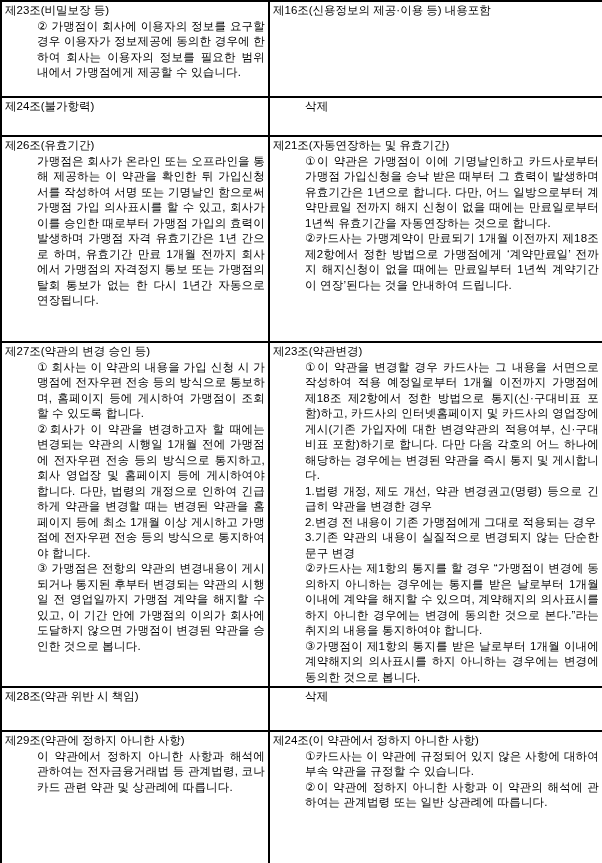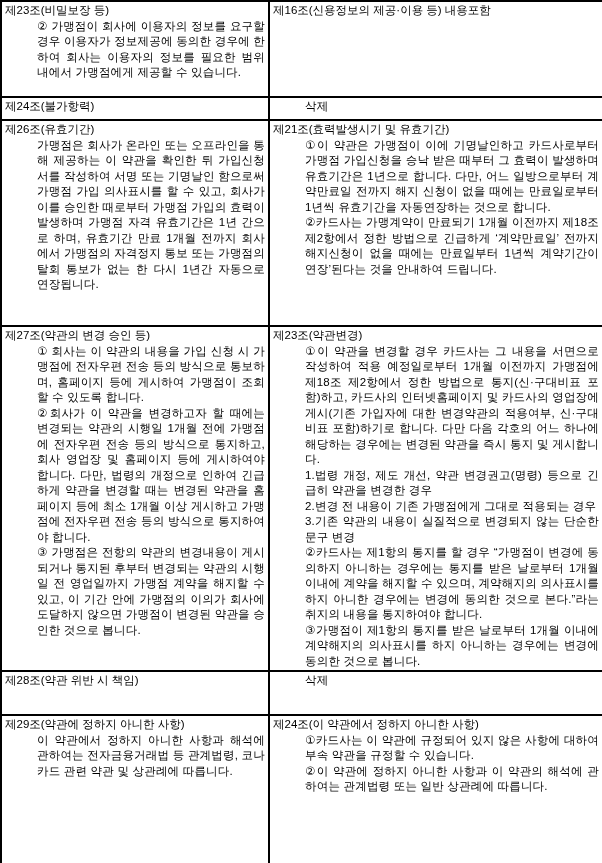--- a/index.html
+++ b/index.html
@@ -37,21 +37,21 @@
     white-space: pre-line;
   }
   .cell-body {
     white-space: pre-line;
     text-align: justify;
     letter-spacing: 0.2px;
     margin-left: 32px;
   }
   .cell-title:empty, .cell-body:empty { display: none; }
   tr.r1 { height: 96px; }
-  tr.r2 { height: 23px; }
+  tr.r2 { height: 39px; }
   tr.r3 { height: 21px; }
   tr.r4 { height: 206px; padding-left: 14px; }
   tr.r5 { height: 313px; }
   tr.r6 { height: 44px; padding-left: 6px; }
   tr.r7 { height: 179px; }
   tr.r8 { height: 25px; }
 </style>
 </head>
 <body>
 
@@ -81,23 +81,23 @@
 
           <div class="cell-body">삭제</div>
         </td>
       </tr>
       <tr class="r4">
         <td>
           <div class="cell-title">제26조(유효기간)</div>
           <div class="cell-body">가맹점은 회사가 온라인 또는 오프라인을 통해 제공하는 이 약관을 확인한 뒤 가입신청서를 작성하여 서명 또는 기명날인 함으로써 가맹점 가입 의사표시를 할 수 있고, 회사가 이를 승인한 때로부터 가맹점 가입의 효력이 발생하며 가맹점 자격 유효기간은 1년 간으로 하며, 유효기간 만료 1개월 전까지 회사에서 가맹점의 자격정지 통보 또는 가맹점의 탈회 통보가 없는 한 다시 1년간 자동으로 연장됩니다.</div>
         </td>
         <td>
-          <div class="cell-title">제21조(효력발생시기 및 유효기간)</div>
+          <div class="cell-title">제21조(자동연장하는 및 유효기간)</div>
           <div class="cell-body">①이 약관은 가맹점이 이에 기명날인하고 카드사로부터 가맹점 가입신청을 승낙 받은 때부터 그 효력이 발생하며 유효기간은 1년으로 합니다. 다만, 어느 일방으로부터 계약만료일 전까지 해지 신청이 없을 때에는 만료일로부터 1년씩 유효기간을 자동연장하는 것으로 합니다.
-②카드사는 가맹계약이 만료되기 1개월 이전까지 제18조 제2항에서 정한 방법으로 긴급하게 ‘계약만료일’ 전까지 해지신청이 없을 때에는 만료일부터 1년씩 계약기간이 연장’된다는 것을 안내하여 드립니다.</div>
+②카드사는 가맹계약이 만료되기 1개월 이전까지 제18조 제2항에서 정한 방법으로 가맹점에게 ‘계약만료일’ 전까지 해지신청이 없을 때에는 만료일부터 1년씩 계약기간이 연장’된다는 것을 안내하여 드립니다.</div>
         </td>
       </tr>
       <tr class="r5">
         <td>
           <div class="cell-title">제27조(약관의 변경 승인 등)</div>
           <div class="cell-body">① 회사는 이 약관의 내용을 가입 신청 시 가맹점에 전자우편 전송 등의 방식으로 통보하며, 홈페이지 등에 게시하여 가맹점이 조회할 수 있도록 합니다.
 ②회사가 이 약관을 변경하고자 할 때에는 변경되는 약관의 시행일 1개월 전에 가맹점에 전자우편 전송 등의 방식으로 통지하고, 회사 영업장 및 홈페이지 등에 게시하여야 합니다. 다만, 법령의 개정으로 인하여 긴급하게 약관을 변경할 때는 변경된 약관을 홈페이지 등에 최소 1개월 이상 게시하고 가맹점에 전자우편 전송 등의 방식으로 통지하여야 합니다.
 ③ 가맹점은 전항의 약관의 변경내용이 게시되거나 통지된 후부터 변경되는 약관의 시행일 전 영업일까지 가맹점 계약을 해지할 수 있고, 이 기간 안에 가맹점의 이의가 회사에 도달하지 않으면 가맹점이 변경된 약관을 승인한 것으로 봅니다.</div>
         </td>
         <td>

